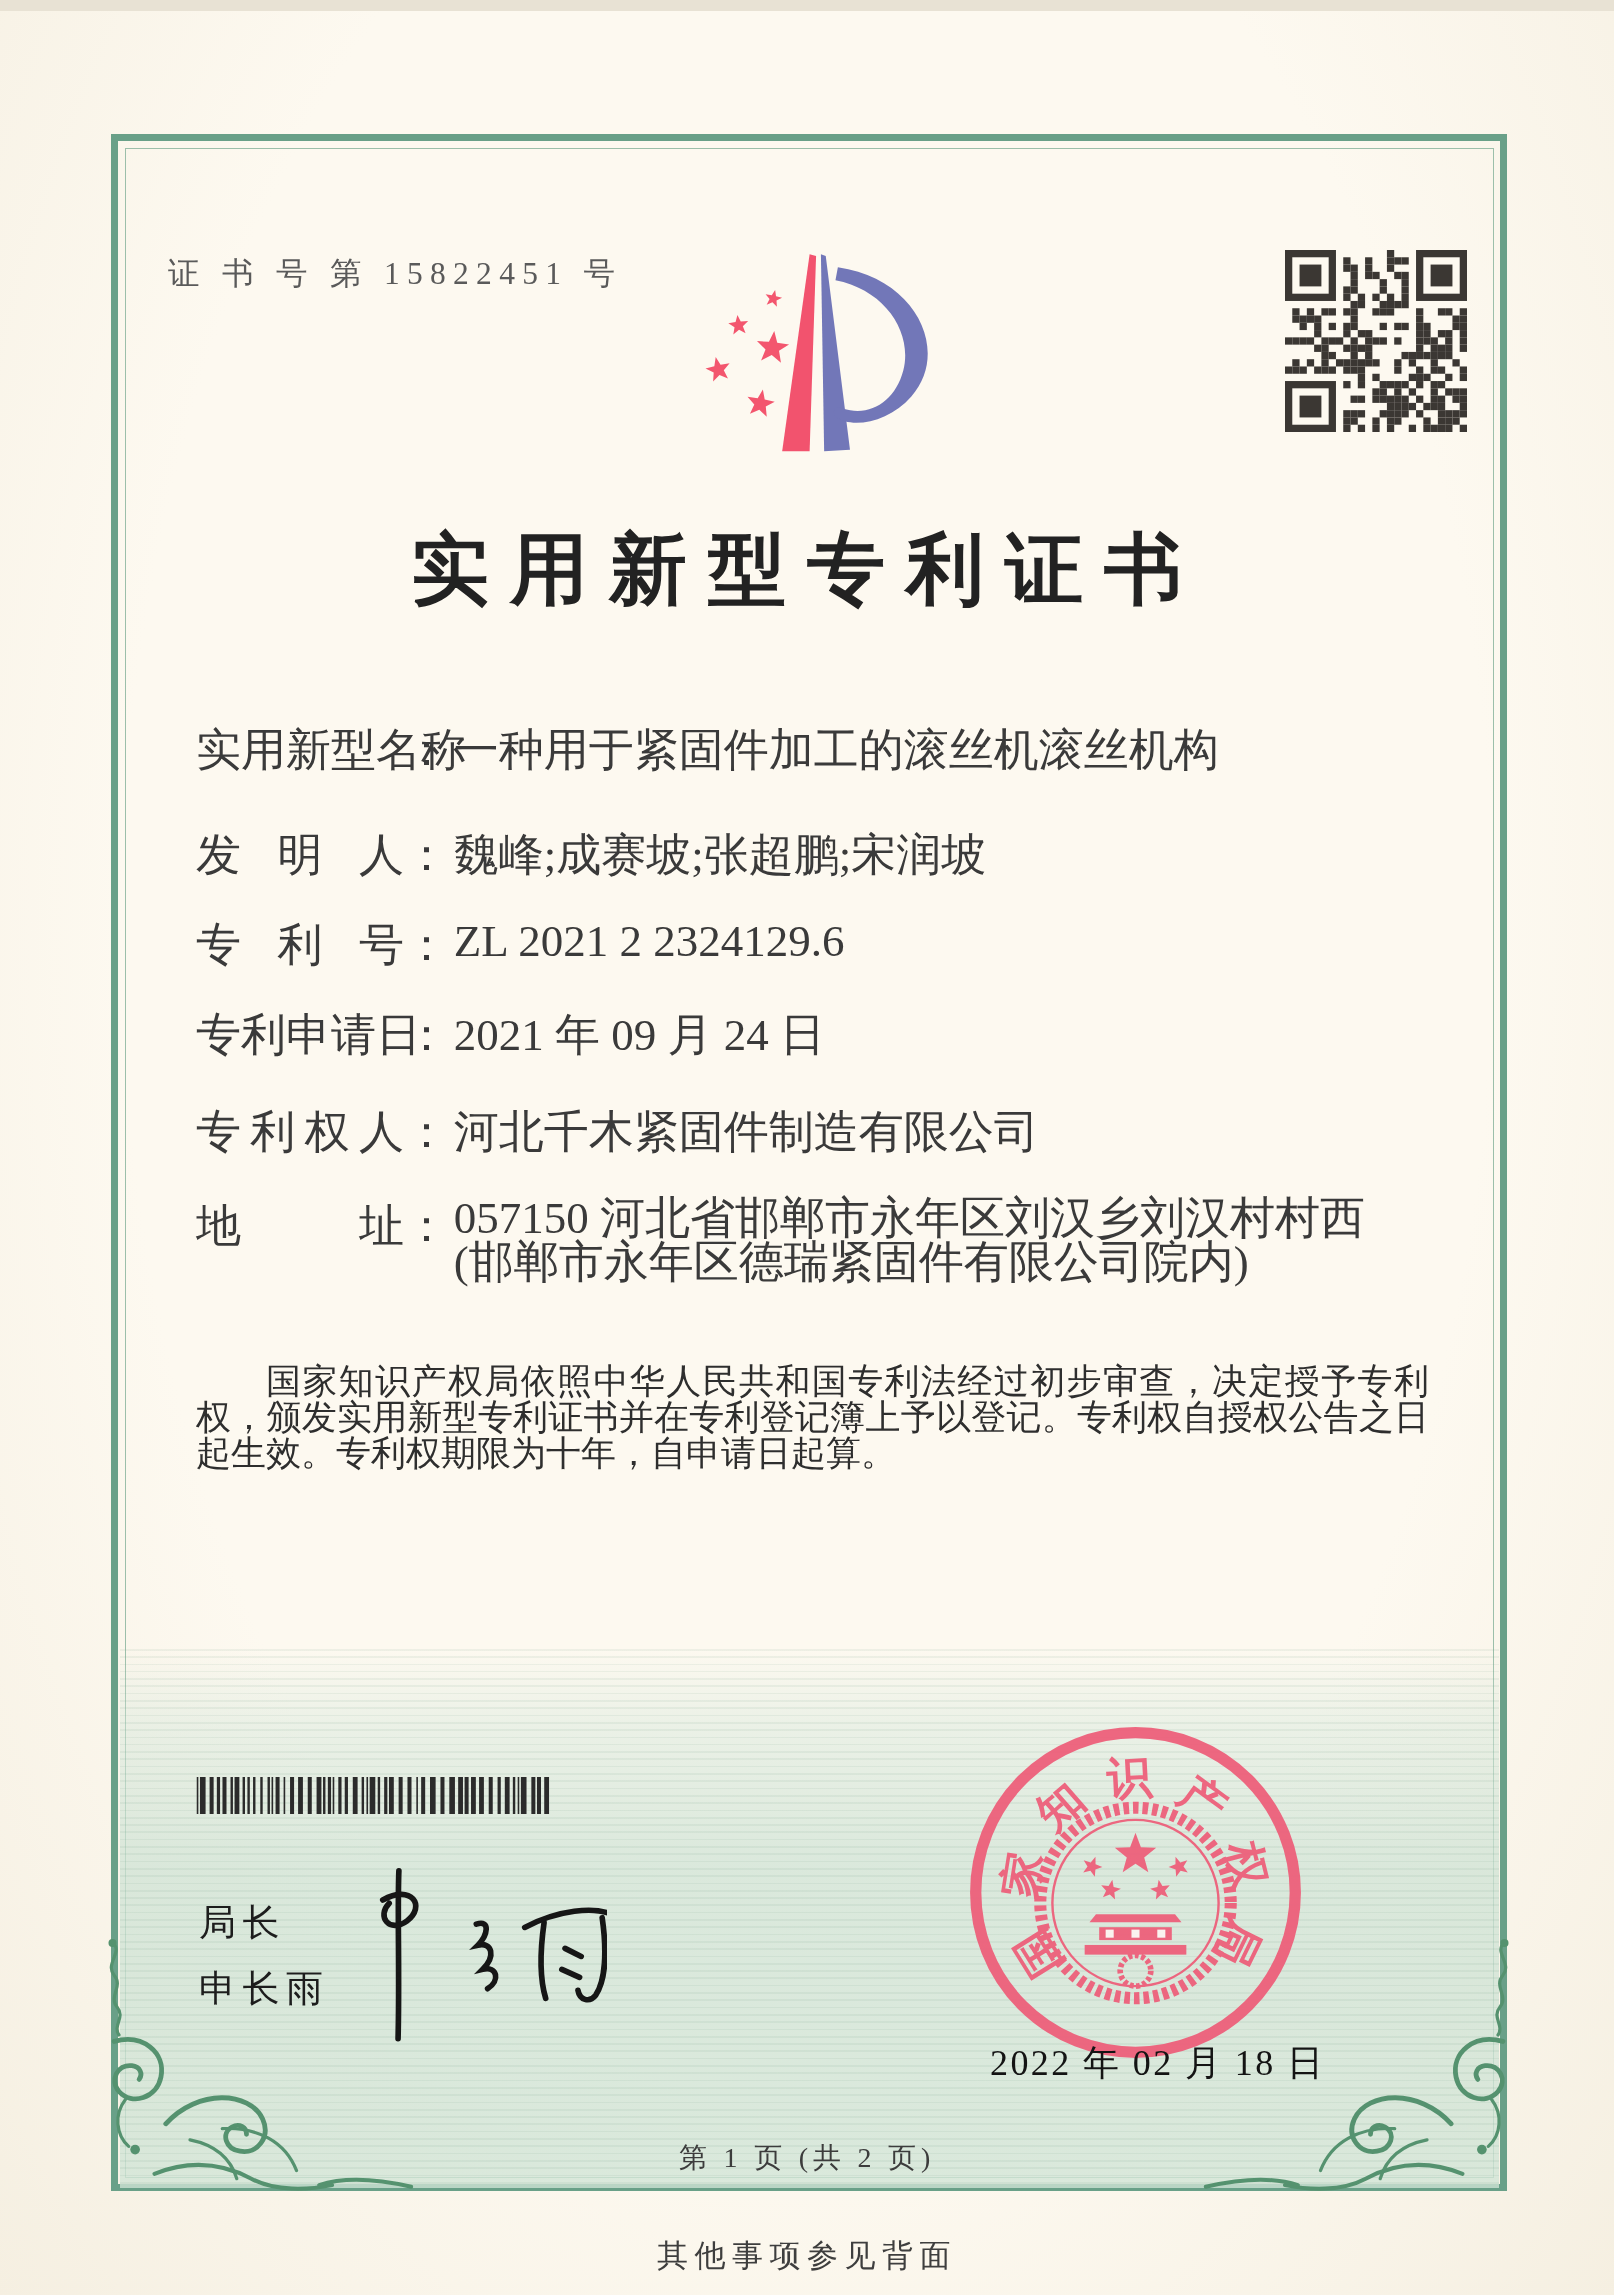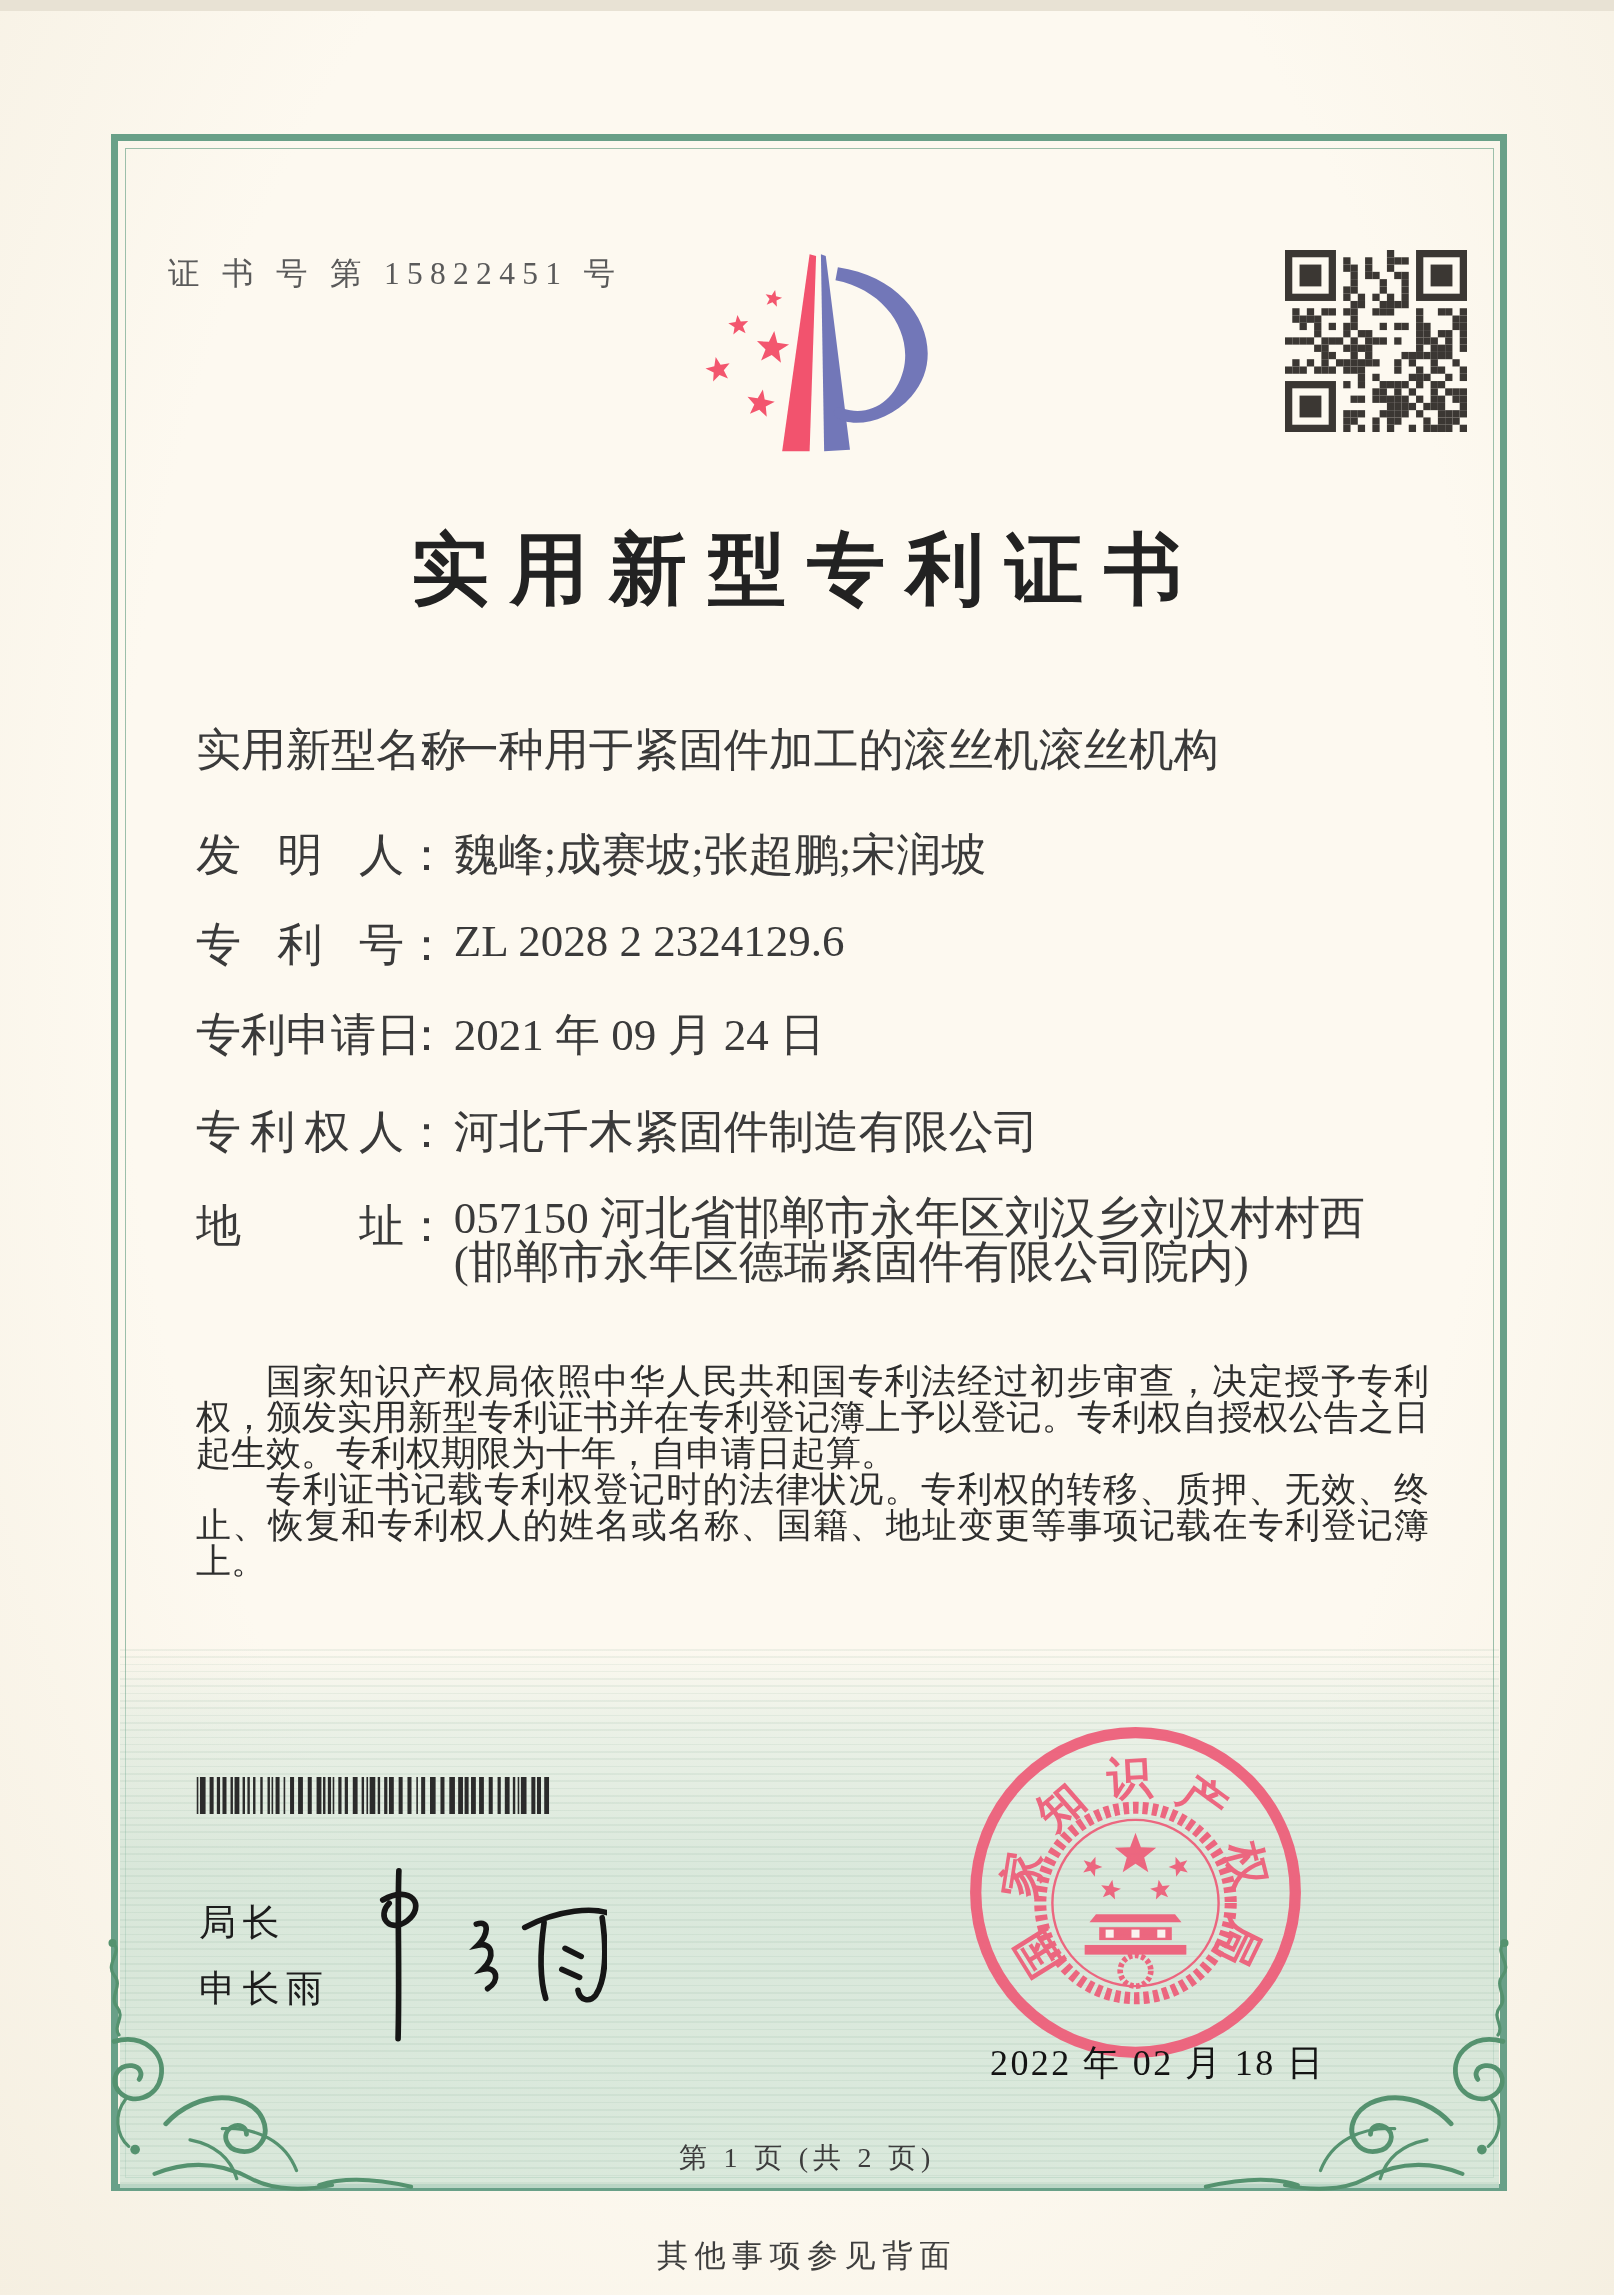--- a/index.html
+++ b/index.html
@@ -289,36 +289,35 @@
 
   <div class="title">实用新型专利证书</div>
 
   <div class="row" style="top:709px">
     <span class="lbl">实用新型名称</span><span>：</span><span class="val">一种用于紧固件加工的滚丝机滚丝机构</span>
   </div>
   <div class="row" style="top:814px">
     <span class="lbl">发明人</span><span>：</span><span class="val">魏峰;成赛坡;张超鹏;宋润坡</span>
   </div>
   <div class="row" style="top:904px">
-    <span class="lbl">专利号</span><span>：</span><span class="val">ZL 2028 2 2324129.6</span>
+    <span class="lbl">专利号</span><span>：</span><span class="val">ZL 2021 2 2324129.6</span>
   </div>
   <div class="row" style="top:994px">
     <span class="lbl">专利申请日</span><span>：</span><span class="val">2021 年 09 月 24 日</span>
   </div>
   <div class="row" style="top:1091px">
     <span class="lbl">专利权人</span><span>：</span><span class="val">河北千木紧固件制造有限公司</span>
   </div>
   <div class="row addr" style="top:1185px">
     <span class="lbl">地址</span><span>：</span><span class="val">057150 河北省邯郸市永年区刘汉乡刘汉村村西(邯郸市永年区德瑞紧固件有限公司院内)</span>
   </div>
 
 
   <div class="para-block">
     <p>国家知识产权局依照中华人民共和国专利法经过初步审查，决定授予专利权，颁发实用新型专利证书并在专利登记簿上予以登记。专利权自授权公告之日起生效。专利权期限为十年，自申请日起算。</p>
-    <p>专利证书记载专利权登记时的法律状况。专利权的转移、质押、无效、终止、恢复和专利权人的姓名或名称、国籍、地址变更等事项记载在专利登记簿上。</p>
   </div>
 
   <div class="barcode-wrap">
     <svg id="barcode" width="357" height="37" viewBox="0 0 442 46" style="position:static">
         <rect x="0" y="0" width="2" height="46" fill="#2b2b2b"></rect>
         <rect x="4" y="0" width="7" height="46" fill="#2b2b2b"></rect>
         <rect x="16" y="0" width="5" height="46" fill="#2b2b2b"></rect>
         <rect x="25" y="0" width="4" height="46" fill="#2b2b2b"></rect>
         <rect x="32" y="0" width="5" height="46" fill="#2b2b2b"></rect>
         <rect x="42" y="0" width="3" height="46" fill="#2b2b2b"></rect>

